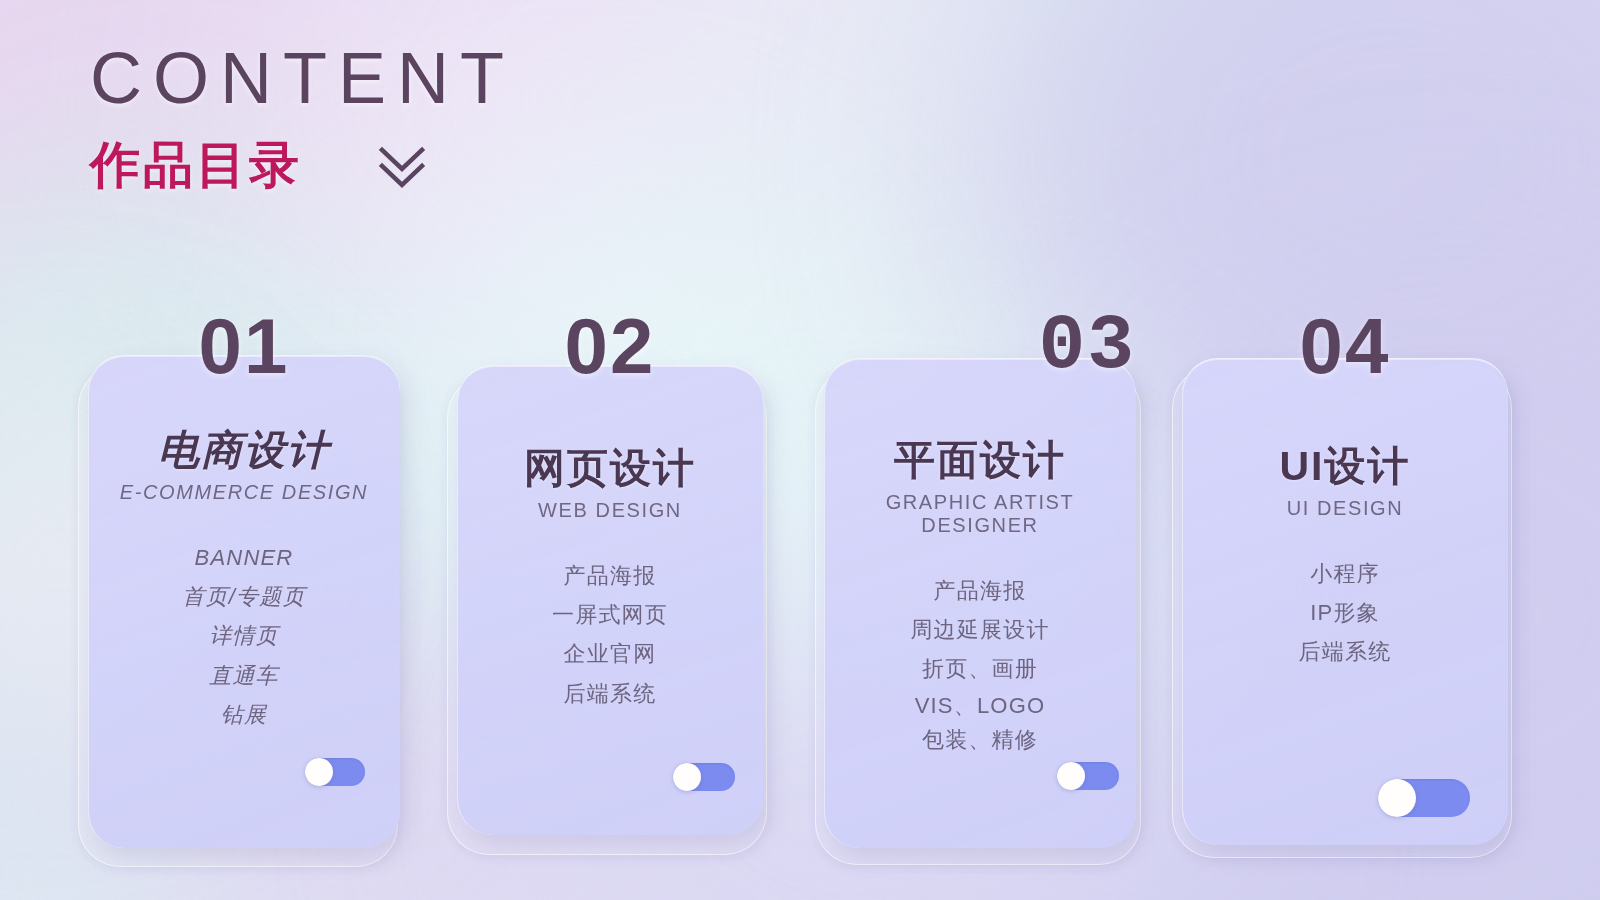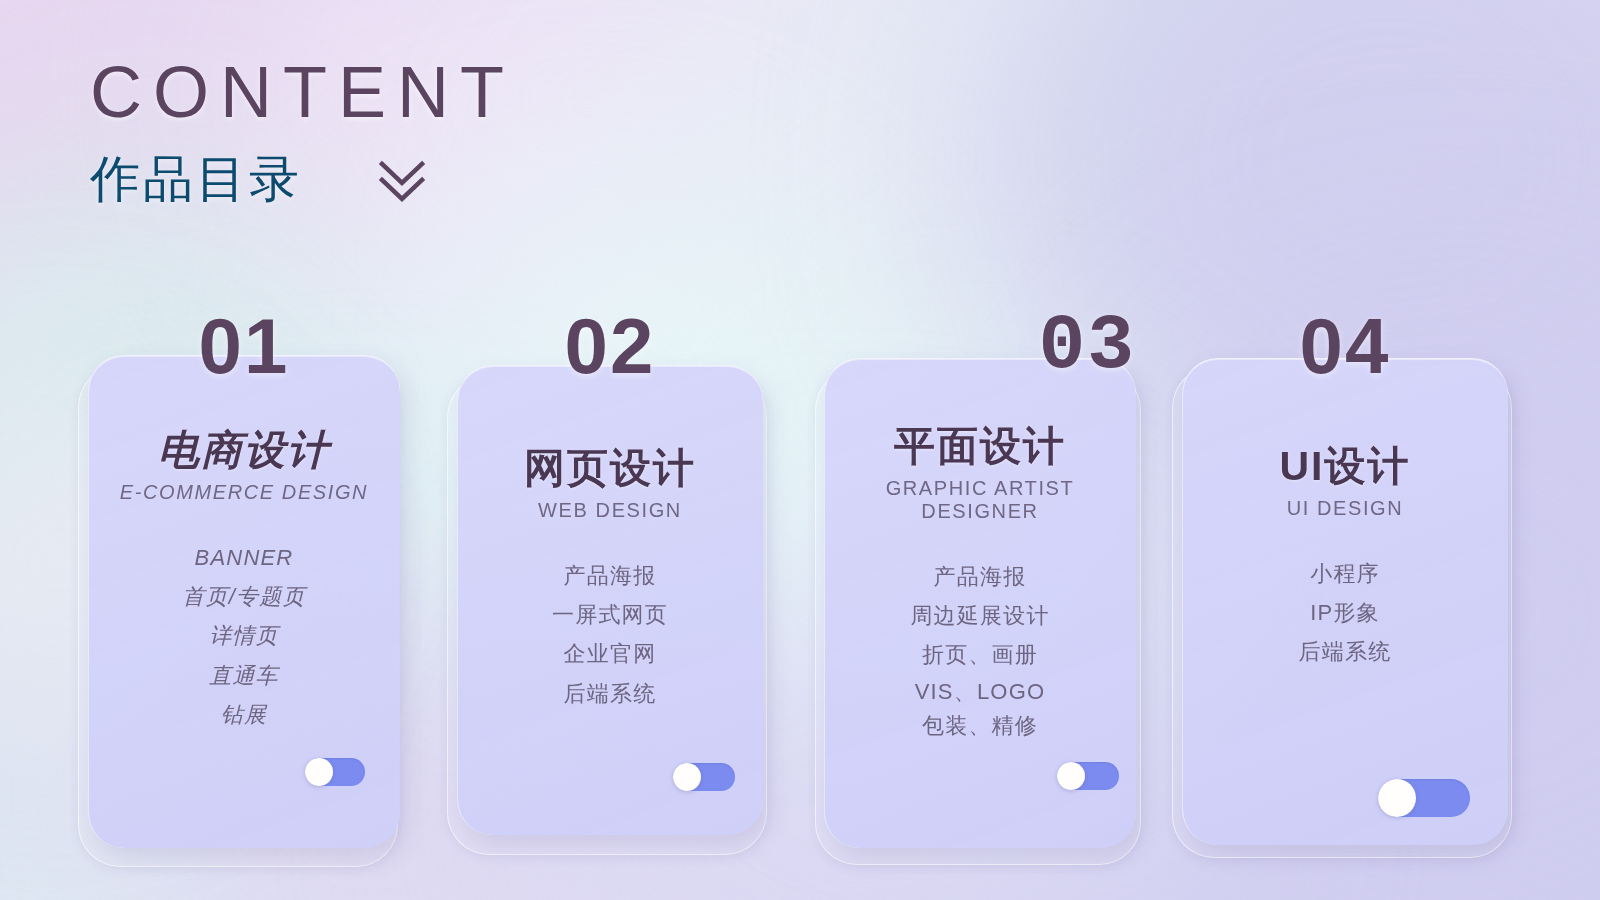--- a/index.html
+++ b/index.html
@@ -30,26 +30,25 @@
   .b9 { width:520px; height:420px; left:330px; top:180px;  background:#e9fbfb; opacity:.6; }
   .b10{ width:420px; height:380px; left:760px; top:380px;  background:#e6fbfa; opacity:.45; }
   .b11{ width:360px; height:320px; left:-120px; top:400px; background:#f3eaf6; opacity:.7; }
 
   
   #header { position:absolute; left:90px; top:42px; }
   #title-en {
     font-size:72px; font-weight:400; letter-spacing:11px;
     color:#5b4460; line-height:1.0;
     text-shadow:0 2px 5px rgba(255,255,255,.55);
-    margin-top:14px;
   }
   #subtitle-row { display:flex; align-items:center; margin-top:22px; }
   #title-cn {
-    font-size:50px; font-weight:400; letter-spacing:3px;
-    color:#0c4a6e; line-height:1.0;
+    font-size:50px; font-weight:700; letter-spacing:3px;
+    color:#be185d; line-height:1.0;
     text-shadow:0 2px 5px rgba(255,255,255,.5);
   }
   #chevron-down-icon { margin-left:72px; margin-top:6px; display:block; }
 
   
   #cards { position:absolute; inset:0;padding-left:22px; }
   .card-wrap { position:absolute; }
 
   .card-outline {
     position:absolute;
@@ -179,21 +178,21 @@
     </div>
     <div class="toggle" style="left:673px; top:763px; width:62px; height:28px; pointer-events:auto;">
       <div class="knob"></div>
     </div>
   </div>
 
   <div class="card-wrap" style="left:0px; top:0px; width:1600px; height:900px; pointer-events:none;">
     <div class="card-outline" style="left:815px; top:368px; width:326px; height:497px; pointer-events:none;"></div>
     <div class="card" style="left:824px; top:358px; width:312px; height:490px; pointer-events:auto;"></div>
     <div class="card-number" style="left:824px; top:307px; width:312px; text-align:right;font-family:Liberation Mono, monospace;">03</div>
-    <div class="card-body" style="left:824px; top:425px; width:312px;">
+    <div class="card-body" style="left:824px; top:439px; width:312px;">
       <div class="card-title">平面设计</div>
       <div class="card-sub">GRAPHIC ARTIST DESIGNER</div>
       <div class="card-list">
         <div class="li">产品海报</div>
         <div class="li">周边延展设计</div>
         <div class="li">折页、画册</div>
         <div class="li tight">VIS、LOGO</div>
         <div class="li tight">包装、精修</div>
       </div>
     </div>

